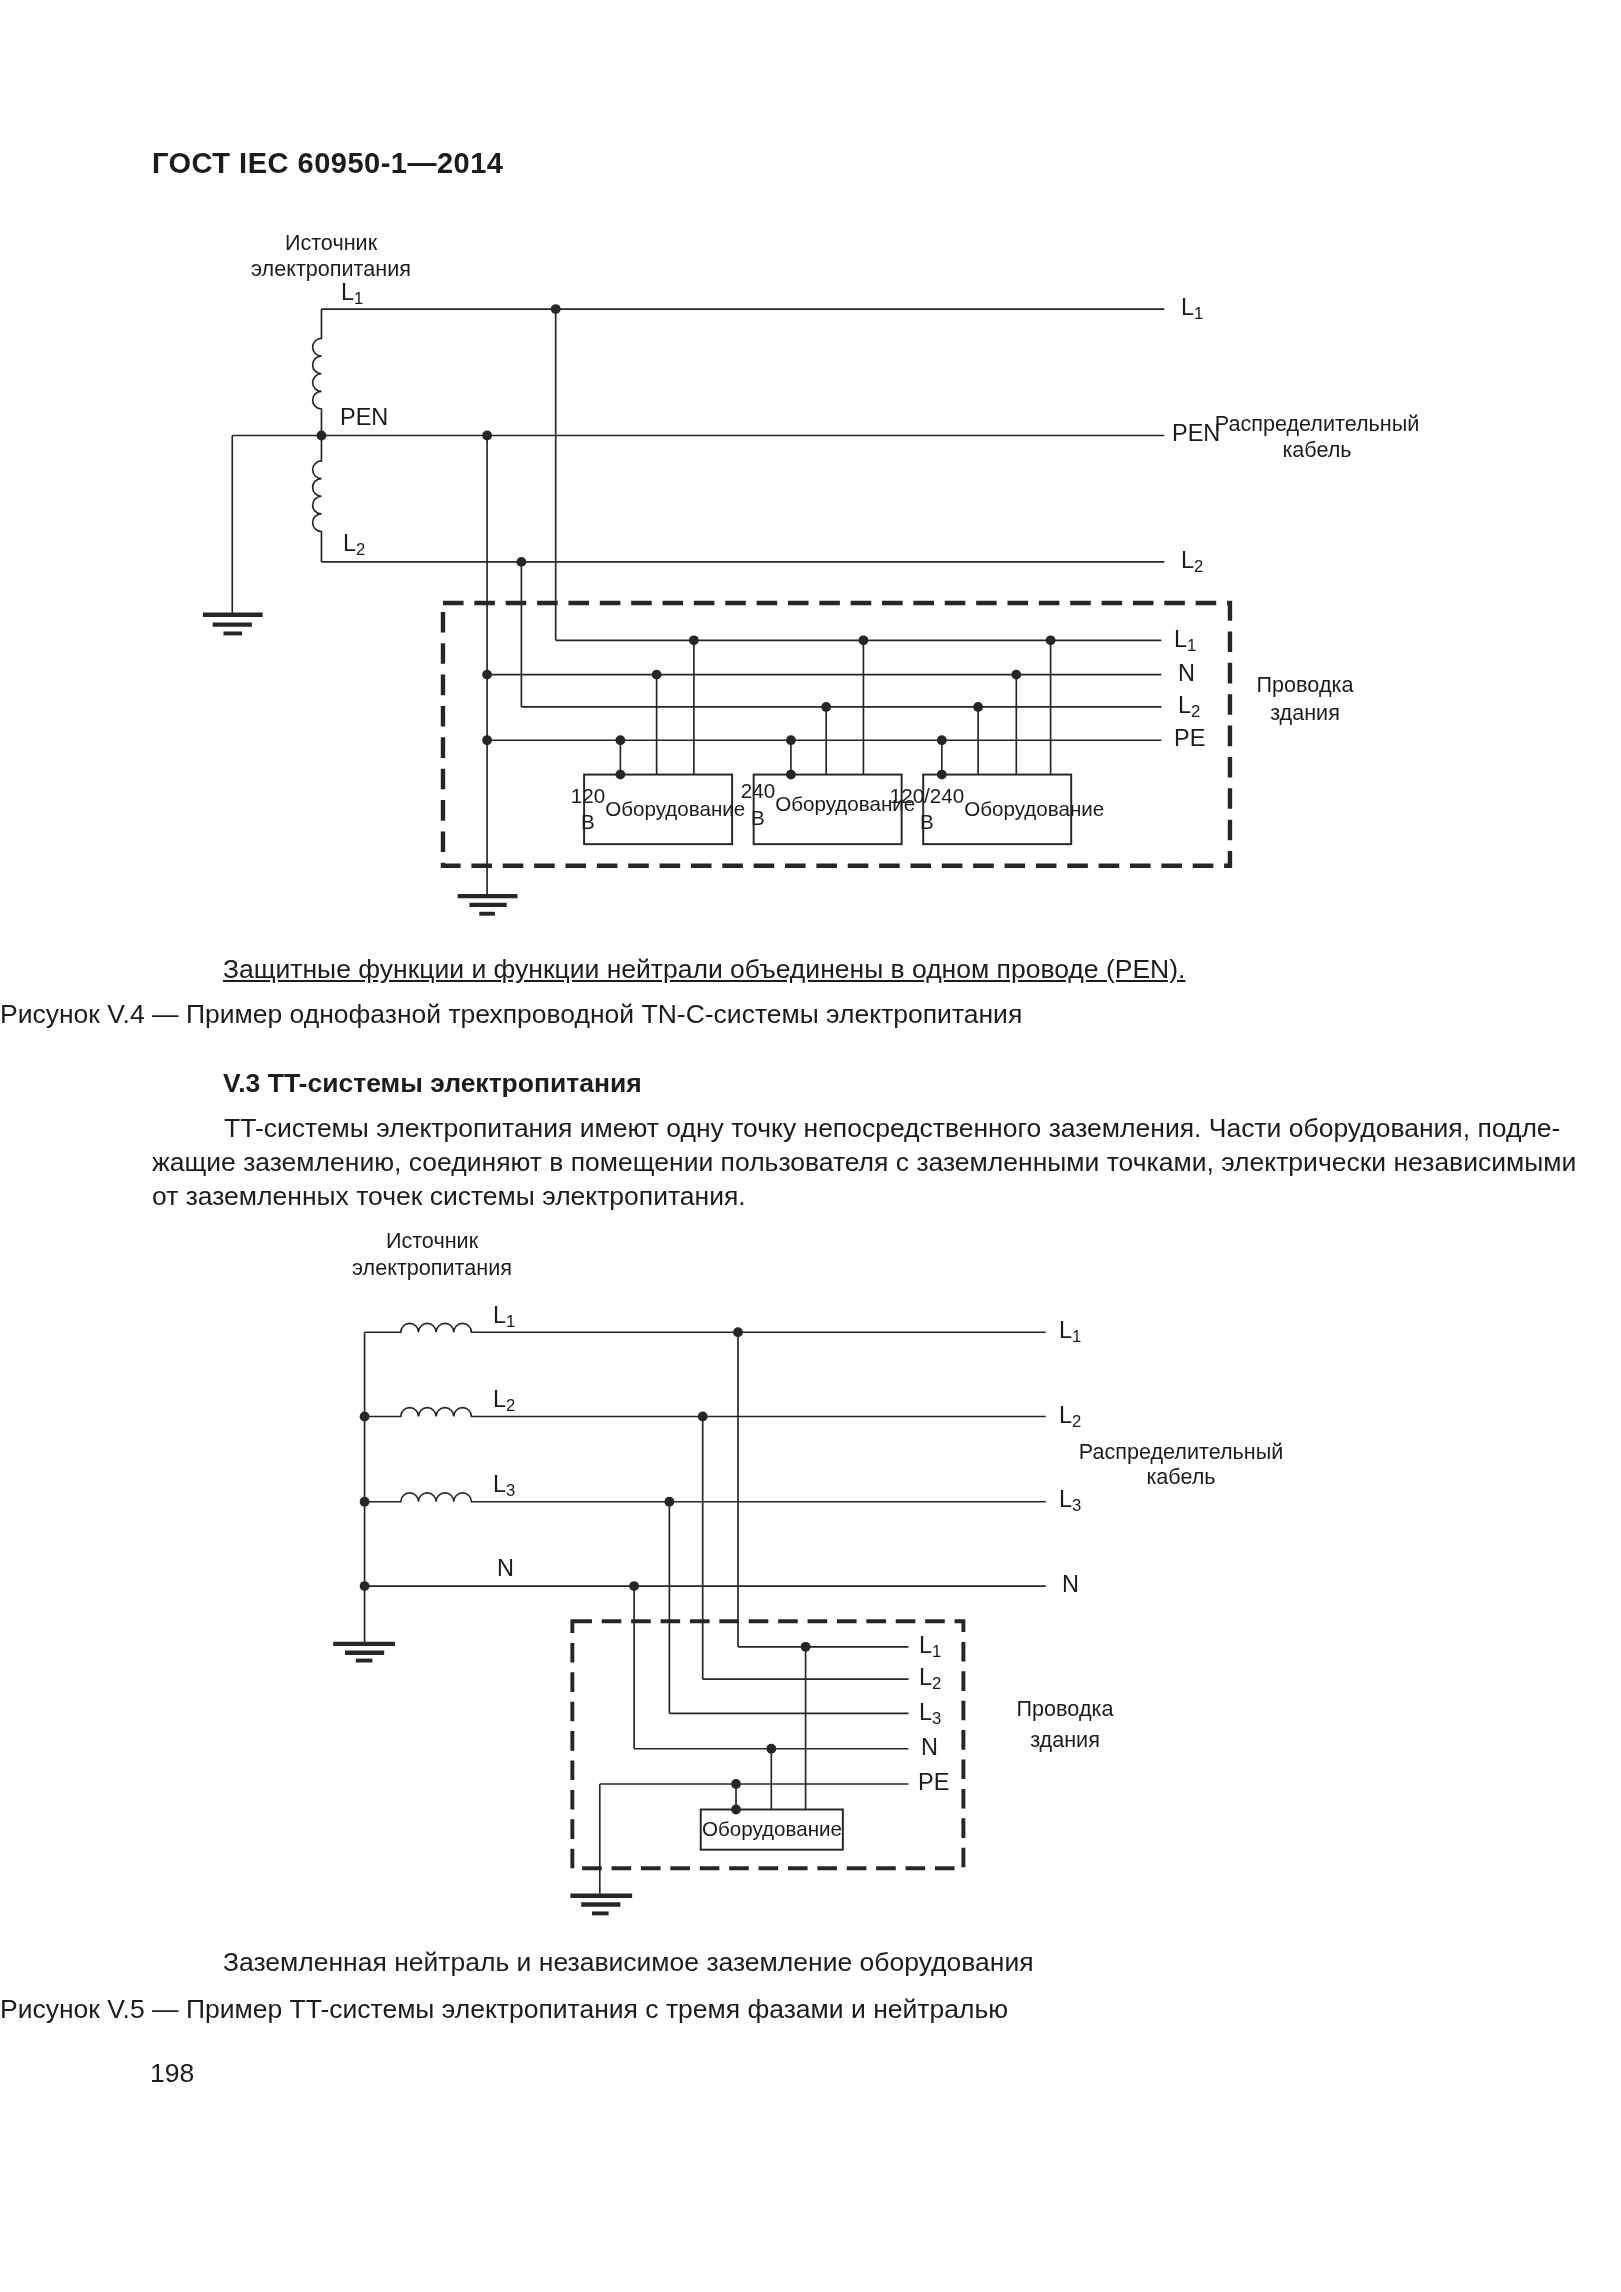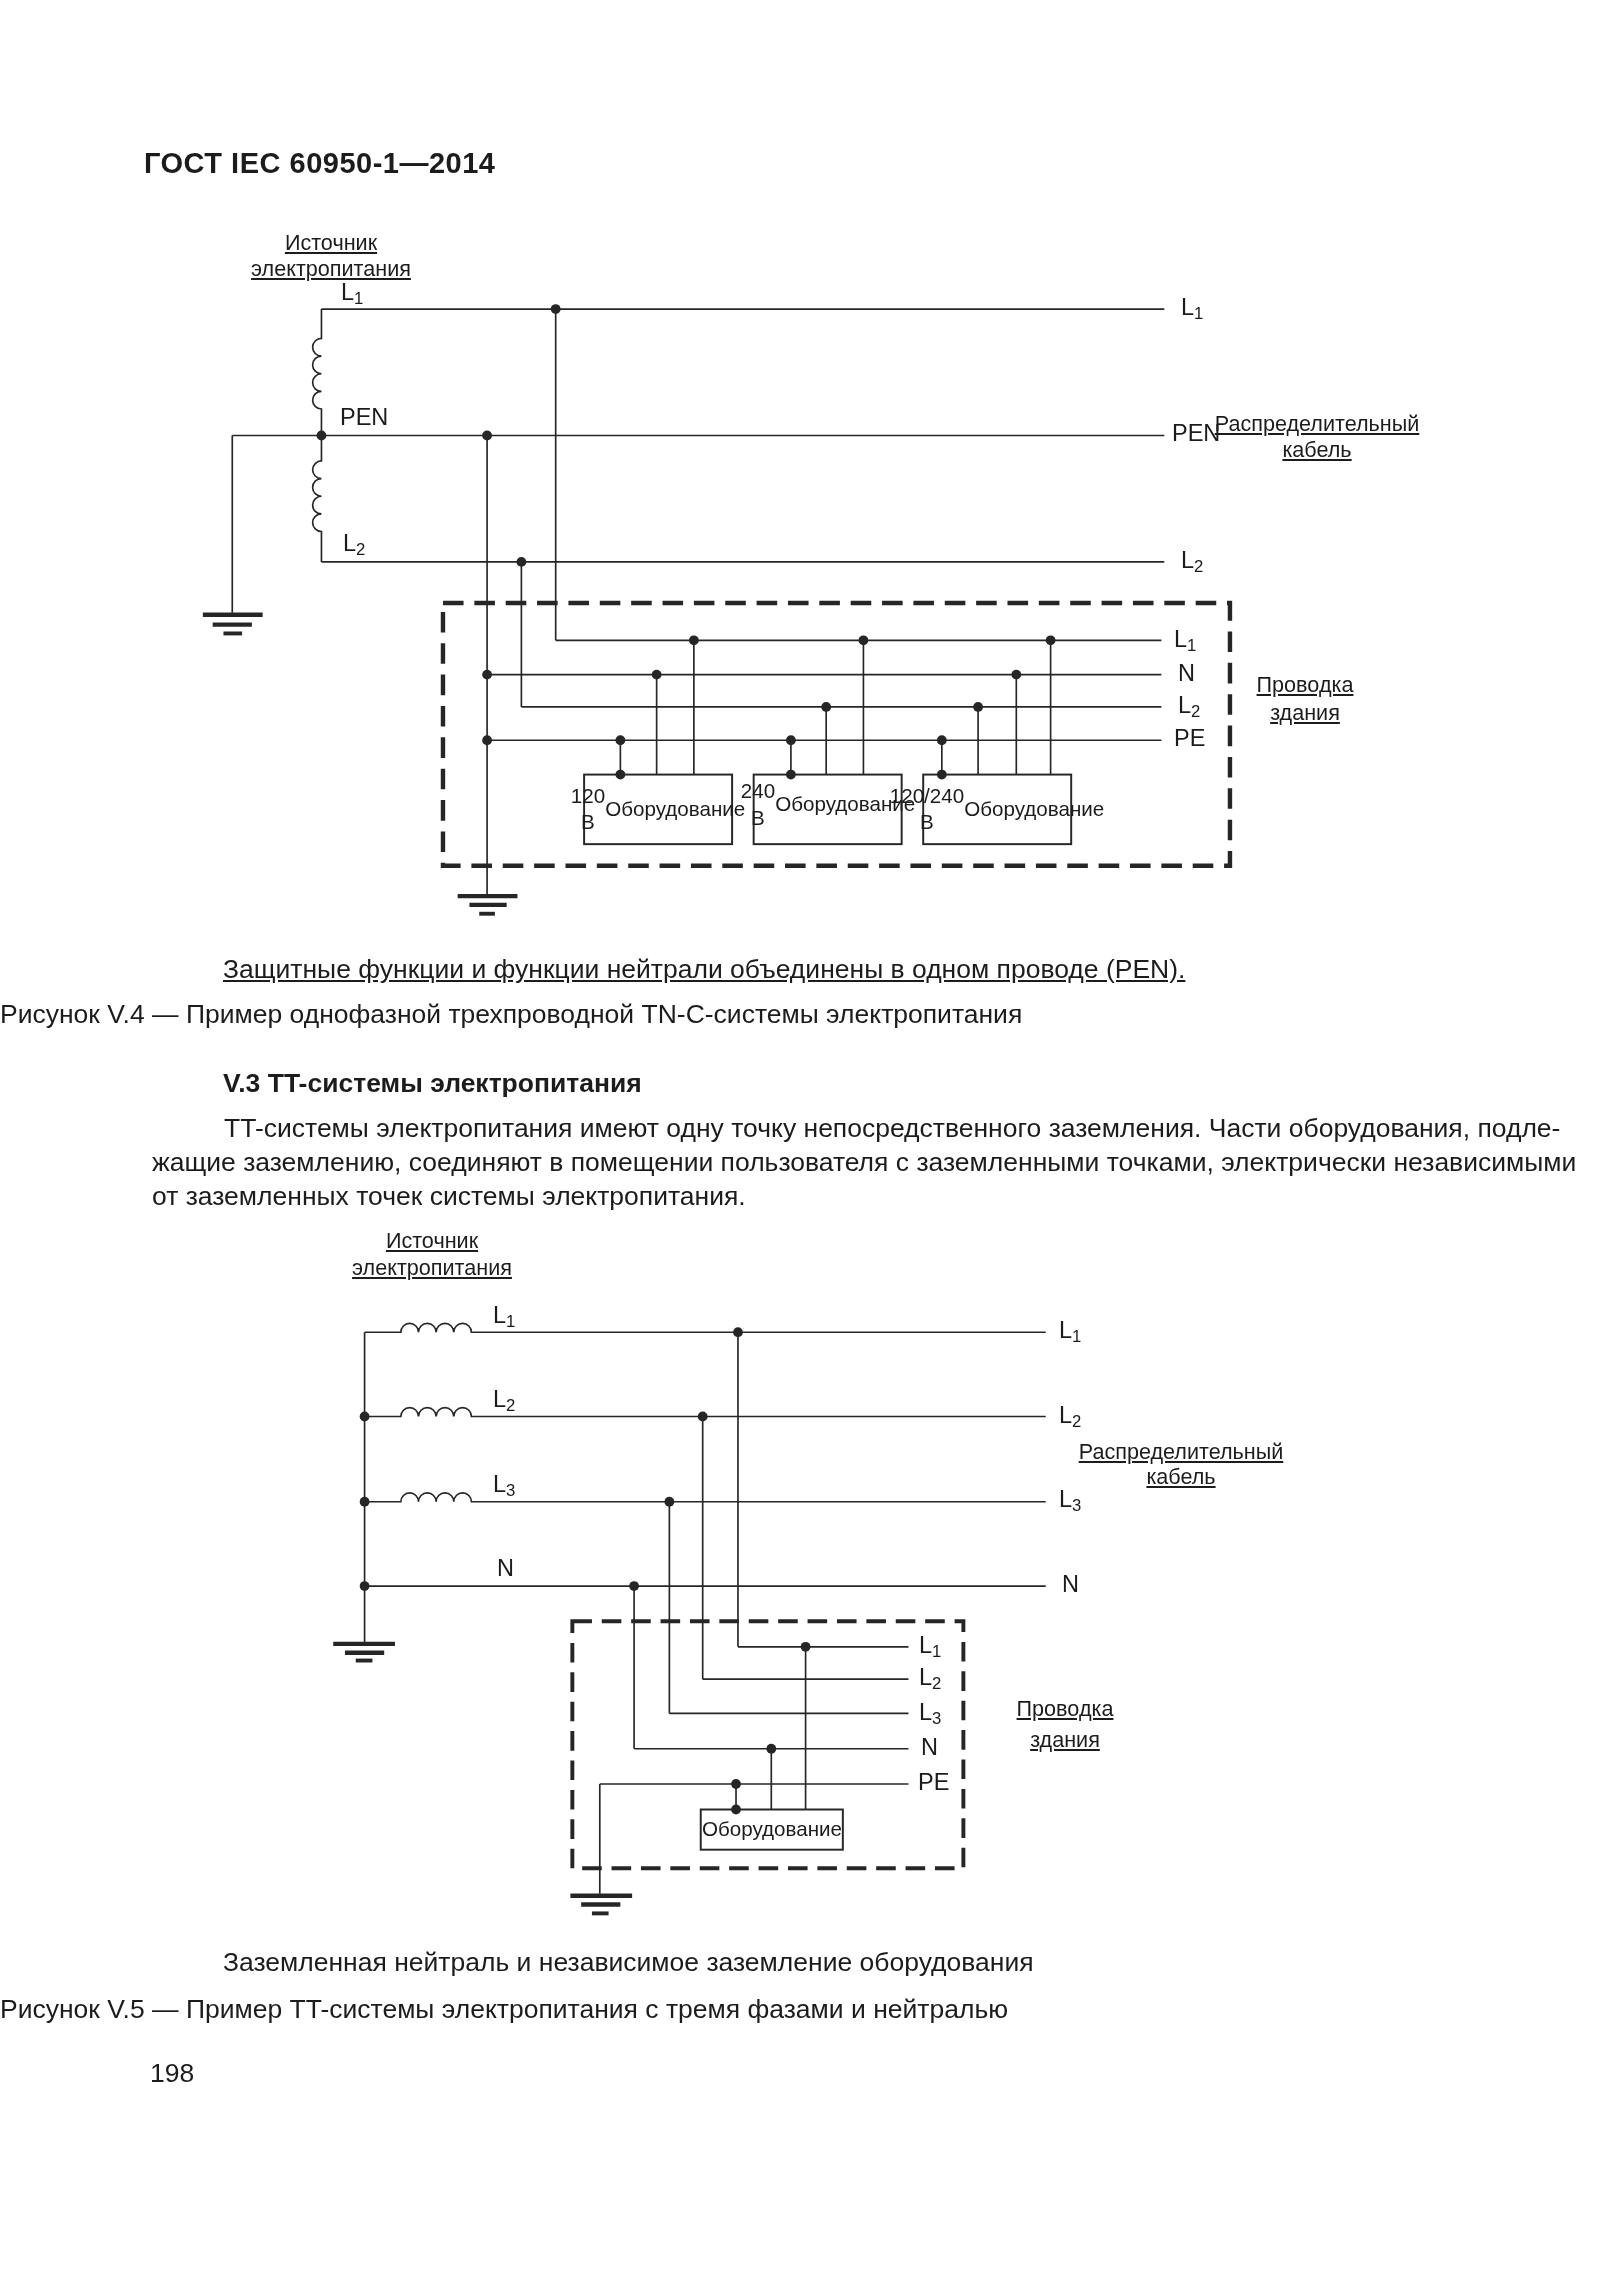--- a/index.html
+++ b/index.html
@@ -12,36 +12,36 @@
     color:#1c1c1c;
     overflow:hidden;
   }
   .abs{position:absolute;white-space:nowrap;}
   .hdr{font-size:29px;font-weight:bold;letter-spacing:0.5px;}
   .body-text{font-size:26.5px;}
   .bold{font-weight:bold;}
   .lbl{position:absolute;font-size:23.5px;line-height:25.5px;white-space:nowrap;}
   .lbl sub{font-size:16.7px;line-height:1;vertical-align:-3.9px;}
   .small-lbl{position:absolute;font-size:21.6px;line-height:23.5px;white-space:nowrap;}
-  .cx{transform:translateX(-50%);text-decoration:underline;}
+  .cx{transform:translateX(-50%);}
   .eq-box{
     position:absolute;display:flex;flex-direction:row;
     align-items:center;justify-content:center;
     font-size:20.6px;line-height:26.5px;text-align:center;
   }
   .para-line{font-size:26.5px;line-height:34px;white-space:nowrap;}
   .caption-center{position:absolute;left:0;width:1621px;text-align:left;font-size:26.5px;white-space:nowrap;}
   svg.wiring{position:absolute;left:0;top:0;}
 </style>
 </head>
 <body>
 
 <div class="page">
 
-  <div class="abs hdr" style="left:144px;top:147px;">ГОСТ IEC 60950-1—2014</div>
+  <div class="abs hdr" style="left:152px;top:147px;">ГОСТ IEC 60950-1—2014</div>
 
   <svg class="wiring" width="1621" height="2293" viewBox="0 0 1654 2339">
     <g fill="none" stroke="#262626" stroke-width="1.7">
 
       <g>
         <path d="M328 315 V345 a9 9 0 0 0 0 18 a9 9 0 0 0 0 18 a9 9 0 0 0 0 18 a9 9 0 0 0 0 18 V444"></path>
         <path d="M328 444 V470 a9 9 0 0 0 0 18 a9 9 0 0 0 0 18 a9 9 0 0 0 0 18 a9 9 0 0 0 0 18 V573"></path>
       </g>
       <g>
         <path d="M328 315 H1188"></path>

